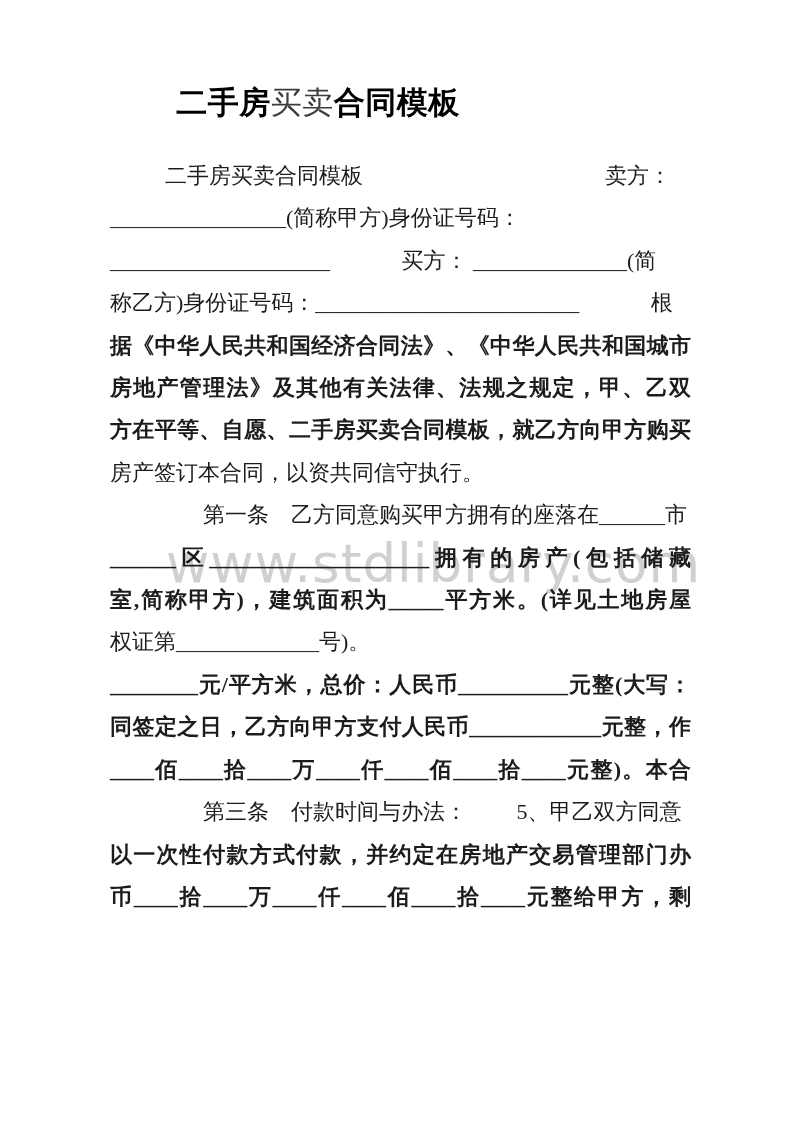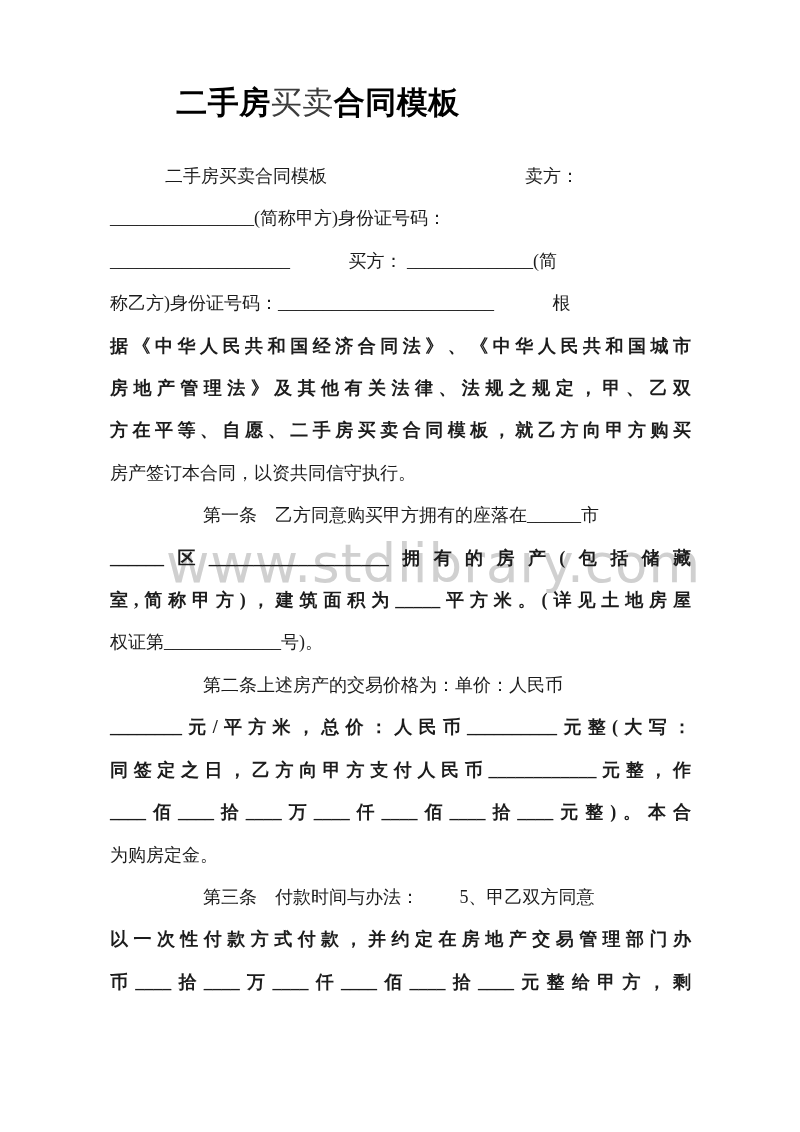--- a/index.html
+++ b/index.html
@@ -45,21 +45,21 @@
     font-family: "Liberation Serif", serif;
     font-weight: 400;
     color: #3c3c3c;
   }
   .body {
     position: absolute;
     top: 155px;
     left: 110px;
     width: 581px;
     z-index: 1;
-    font-size: 18px;
+    font-size: 22px;
     line-height: 42.4px;
     color: #1c1c1c;
     text-align: left;
   }
   .line {
     white-space: pre-wrap;
   }
   .fill {
     text-align: justify;
     text-align-last: justify;
@@ -83,23 +83,21 @@
     <div class="line">____________________　　　 买方： ______________(简</div>
     <div class="line">称乙方)身份证号码：________________________　　　 根</div>
     <div class="line fill">据《中华人民共和国经济合同法》、《中华人民共和国城市</div>
     <div class="line fill">房地产管理法》及其他有关法律、法规之规定，甲、乙双</div>
     <div class="line fill">方在平等、自愿、二手房买卖合同模板，就乙方向甲方购买</div>
     <div class="line">房产签订本合同，以资共同信守执行。</div>
     <div class="line ind4">第一条　乙方同意购买甲方拥有的座落在______市</div>
     <div class="line fill">______区____________________拥有的房产(包括储藏</div>
     <div class="line fill">室,简称甲方)，建筑面积为_____平方米。(详见土地房屋</div>
     <div class="line">权证第_____________号)。</div>
-    <div class="line ind4">第二条上述房产的交易价格为：单价：人民币</div>
     <div class="line fill">________元/平方米，总价：人民币__________元整(大写：</div>
     <div class="line fill">同签定之日，乙方向甲方支付人民币____________元整，作</div>
     <div class="line fill">____佰____拾____万____仟____佰____拾____元整)。本合</div>
-    <div class="line">为购房定金。</div>
     <div class="line ind4">第三条　付款时间与办法：　　 5、甲乙双方同意</div>
     <div class="line fill">以一次性付款方式付款，并约定在房地产交易管理部门办</div>
     <div class="line fill">币____拾____万____仟____佰____拾____元整给甲方，剩</div>
   </div>
 
 </div>
 
 </body></html>

